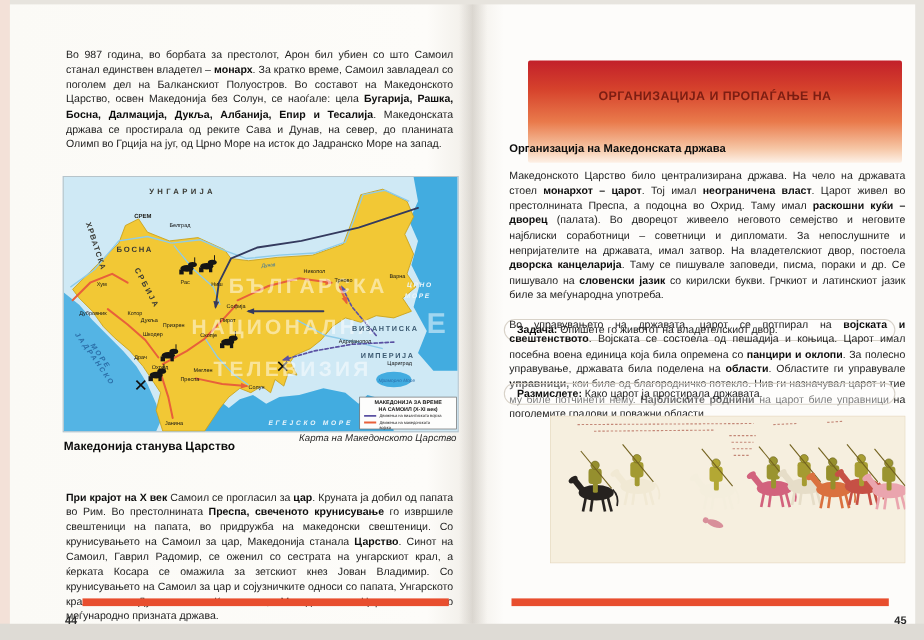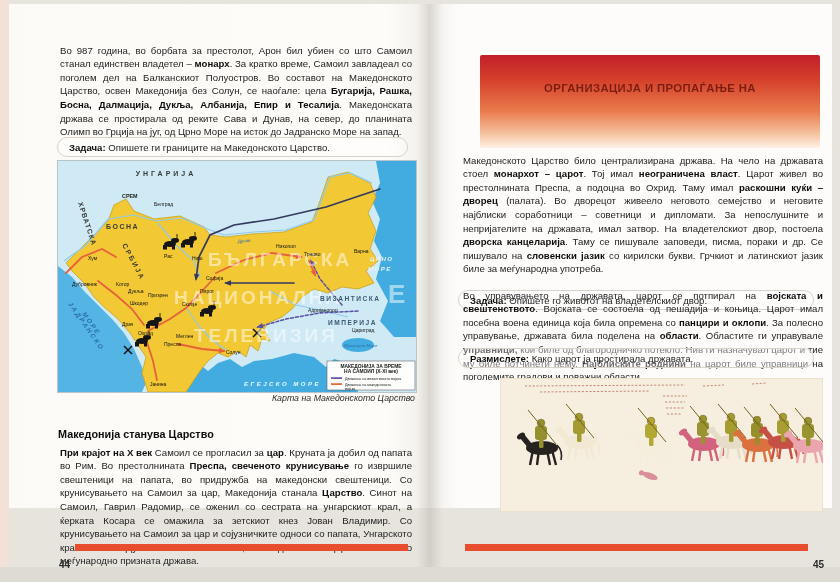--- a/index.html
+++ b/index.html
@@ -1,20 +1,20 @@
 <!DOCTYPE html>
 <html><head>
 <meta charset="utf-8">
 <style>
   html,body{margin:0;padding:0;background:#e7e4de;}
   .stage{position:relative;width:840px;height:582px;overflow:hidden;
          font-family:"Liberation Sans","DejaVu Sans",sans-serif;background:#e7e4de;}
   .edge-left{position:absolute;left:0;top:0;width:9px;height:582px;background:#f3e1d8;}
   .scan-bottom{position:absolute;left:0;top:567px;width:840px;height:15px;background:#dedbd5;}
-  .page{position:absolute;top:4px;height:504px;}
+  .page{position:absolute;top:4px;height:563px;}
   .page-left{left:9px;width:421px;background:linear-gradient(90deg,#fbfaf6 0%,#fdfcf9 90%,#f0ede7 100%);}
   .page-right{left:430px;width:402px;background:linear-gradient(90deg,#f2efe9 0%,#fdfcfa 7%,#fdfcfa 100%);}
   .gutter{position:absolute;left:417px;top:4px;width:26px;height:563px;
           background:linear-gradient(90deg,rgba(80,70,60,0) 0%,rgba(80,70,60,.14) 50%,rgba(80,70,60,0) 100%);}
   .body-text{position:absolute;font-size:9.6px;line-height:1.42;color:#222;text-align:justify;}
   .body-text b{color:#0d0d0d;}
   .task{position:absolute;border:1px solid #d8d2c8;border-radius:10px;font-size:9.6px;color:#222;
         padding:4px 8px 3px 11px;background:rgba(255,255,255,.4);}
   .task b{color:#0d0d0d;}
   .map-caption,.illus-caption{position:absolute;font-style:italic;font-size:8.8px;color:#2a2a2a;text-align:center;}
@@ -43,24 +43,20 @@
 </head>
 <body>
 
 <div class="stage">
   <div class="edge-left"></div>
   <div class="scan-bottom"></div>
 
   <div class="page page-left">
     <p class="body-text ind" style="left:51px;top:30px;width:352px;"><span>Во 987 година, во борбата за престолот, Арон бил убиен со што Самоил станал единствен владетел – </span><b>монарх</b><span>. За кратко време, Самоил завладеал со поголем дел на Балканскиот Полуостров. Во составот на Македонското Царство, освен Македонија без Солун, се наоѓале: цела </span><b>Бугарија, Рашка, Босна, Далмација, Дукља, Албанија, Епир и Тесалија</b><span>. Македонската држава се простирала од реките Сава и Дунав, на север, до планината Олимп во Грција на југ, од Црно Море на исток до Јадранско Море на запад.</span></p>
 
-    <div class="task" style="left:48px;top:133px;width:330px;">
-      <b>Задача:</b>
-      <span>Опишете ги границите на Македонското Царство.</span>
-    </div>
 
     <svg id="map-svg" width="358" height="231" viewBox="0 0 358 231">
       <rect x="0" y="0" width="358" height="231" fill="#cfe9f5"></rect>
       <polygon fill="#54b4e4" points="0,105 14,116 26,130 40,144 54,158 66,172 76,188 84,206 88,222 84,231 0,231"></polygon>
       <polygon fill="#42ace0" points="92,231 98,214 108,208 118,214 128,206 140,202 150,210 160,202 172,198 184,206 196,200 214,198 236,192 256,196 268,206 276,198 290,202 296,212 300,231"></polygon>
       <polygon fill="#42ace0" points="318,0 358,0 358,176 336,176 322,160 330,140 318,118 324,96 316,80 322,58 314,40 322,22"></polygon>
       <ellipse cx="300" cy="184" rx="16" ry="7" fill="#42ace0"></ellipse>
       <path fill="#f2c835" stroke="#caa21c" stroke-width="0.8" d="M8,102 L24,86 38,72 50,60 56,44 68,38 76,50 96,58 122,55 146,66 152,74 168,76 194,73 226,71 254,61 262,40 270,16 290,11 312,22 318,36 310,52 318,70 312,88 320,100 308,110 316,122 300,128 284,126 270,132 256,128 244,136 234,148 224,156 210,162 206,168 212,180 204,178 200,190 192,184 188,196 180,190 170,196 160,192 150,200 142,210 134,222 128,231 90,231 84,212 88,196 80,184 72,172 60,158 46,146 36,136 26,122 14,110 Z"></path>
       <g id="g-rivers">
           <polyline points="6,100 28,84 50,58 76,54 98,60" fill="none" stroke="#8ecbe9" stroke-width="1.2"></polyline>
@@ -185,33 +181,34 @@
           <text x="313" y="212.3" class="ml-legend-title" text-anchor="middle">НА САМОИЛ (X-XI век)</text>
           <line x1="273" y1="217.1" x2="284" y2="217.1" stroke="#5a50a2" stroke-width="1.7"></line>
           <text x="287" y="218.5" class="ml-legend-item">Движења на византиската војска</text>
           <line x1="273" y1="223.1" x2="284" y2="223.1" stroke="#e8603a" stroke-width="1.7"></line>
           <text x="287" y="224.5" class="ml-legend-item">Движења на македонската</text>
           <text x="287" y="228.9" class="ml-legend-item">војска</text>
         </g>
     </svg>
     <div class="map-caption" style="left:48px;top:389px;width:358px;text-align:right;">Карта на Македонското Царство</div>
 
-    <h3 class="h-left" style="left:49px;top:424px;">Македонија станува Царство</h3>
+    <h3 class="h-left" style="left:49px;top:396px;">Македонија станува Царство</h3>
 
     <p class="body-text ind" style="left:51px;top:432px;width:352px;"><b>При крајот на X век</b><span> Самоил се прогласил за </span><b>цар</b><span>. Круната ја добил од папата во Рим. Во престолнината </span><b>Преспа, свеченото крунисување</b><span> го извршиле свештеници на папата, во придружба на македонски свештеници. Со крунисувањето на Самоил за цар, Македонија станала </span><b>Царство</b><span>. Синот на Самоил, Гаврил Радомир, се оженил со сестрата на унгарскиот крал, а ќерката Косара се омажила за зетскиот кнез Јован Владимир. Со крунисувањето на Самоил за цар и сојузничките односи со папата, Унгарското кралство и Дукљанското Кнежество, Македонското Царство станало меѓународно призната држава.</span></p>
 
     <span class="pn" style="left:50px;top:539px;">44</span>
     <div class="footer-bar" style="left:66px;top:540px;width:333px;"></div>
   </div>
 
   <div class="page page-right">
     <div class="header-box header-pad" style="left:50px;top:51px;width:340px;height:68px;">
       <div class="ht">ОРГАНИЗАЦИЈА И ПРОПАЃАЊЕ НА</div>
     </div>
 
+    <h4 class="sub-h" style="left:33px;top:126px;">Организација на Македонската држава</h4>
 
     <p class="body-text ind" style="left:33px;top:140px;width:360px;"><span>Македонското Царство било централизирана држава. На чело на државата стоел </span><b>монархот – царот</b><span>. Тој имал </span><b>неограничена власт</b><span>. Царот живел во престолнината Преспа, а подоцна во Охрид. Таму имал </span><b>раскошни куќи – дворец</b><span> (палата). Во дворецот живеело неговото семејство и неговите најблиски соработници – советници и дипломати. За непослушните и непријателите на државата, имал затвор. На владетелскиот двор, постоела </span><b>дворска канцеларија</b><span>. Таму се пишувале заповеди, писма, пораки и др. Се пишувало на </span><b>словенски јазик</b><span> со кирилски букви. Грчкиот и латинскиот јазик биле за меѓународна употреба.</span></p>
 
     <div class="task" style="left:28px;top:250px;width:335px;margin-top:36px;">
       <b>Задача:</b>
       <span>Опишете го животот на владетелскиот двор.</span>
     </div>
 
     <p class="body-text ind" style="left:33px;top:275px;width:360px;"><span>Во управувањето на државата, царот се потпирал на </span><b>војската и свештенството</b><span>. Војската се состоела од пешадија и коњица. Царот имал посебна воена единица која била опремена со </span><b>панцири и оклопи</b><span>. За полесно управување, државата била поделена на </span><b>области</b><span>. Областите ги управувале </span><b>управници,</b><span> кои биле од благородничко потекло. Нив ги назначувал царот и тие му биле потчинети нему. </span><b>Најблиските роднини</b><span> на царот биле управници на поголемите градови и поважни области.</span></p>
 

